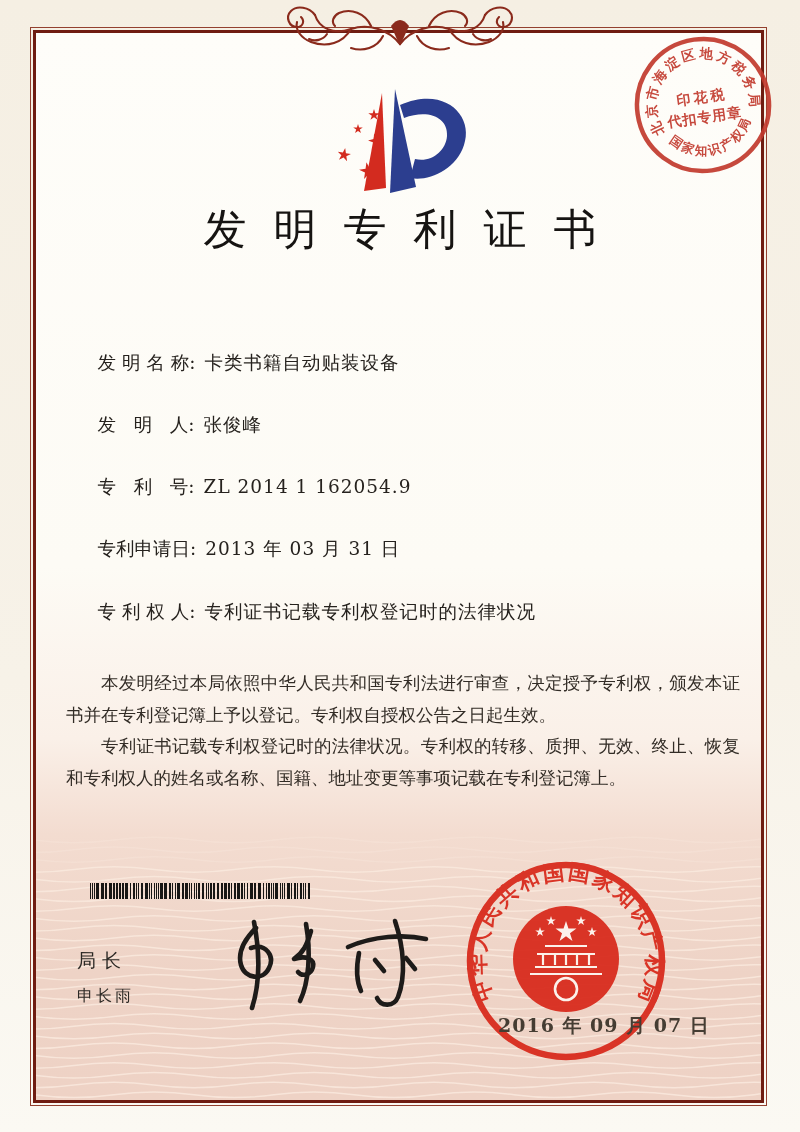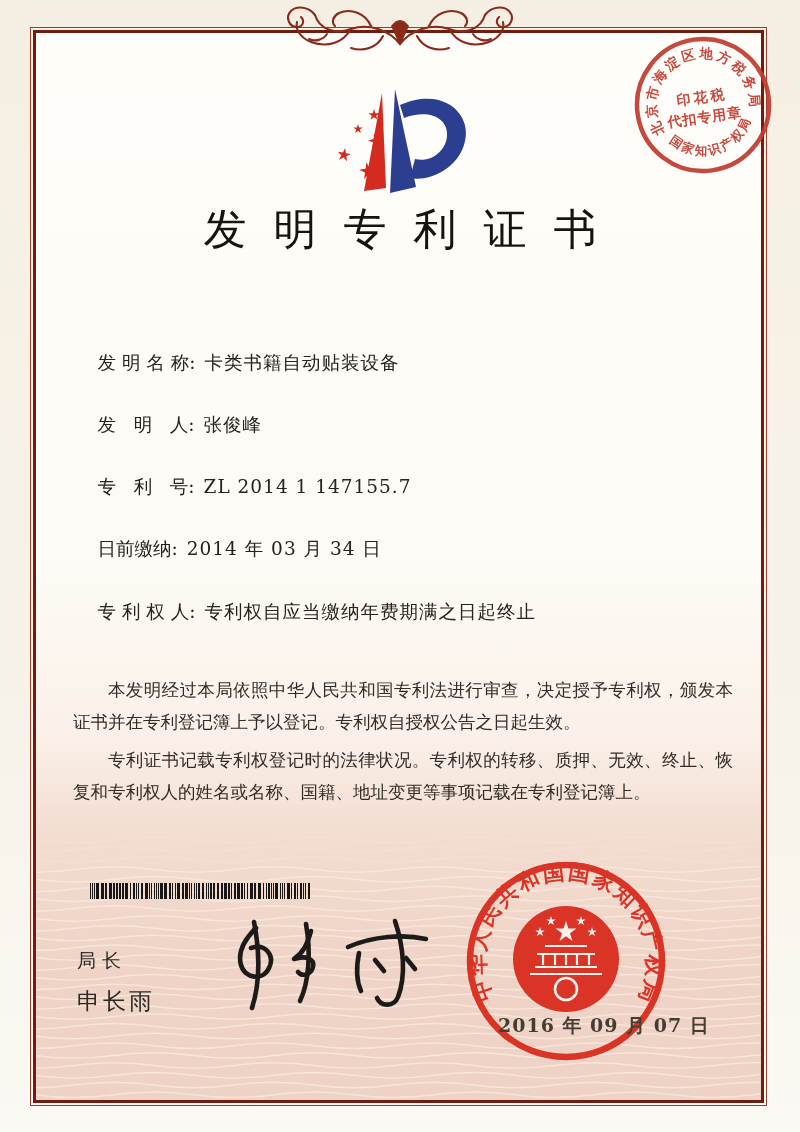--- a/index.html
+++ b/index.html
@@ -14,25 +14,25 @@
   .abs{position:absolute;}
   .cert-no{left:74px;top:93px;font-size:19px;color:#242220;letter-spacing:3px;z-index:3;}
   .title{left:0;top:201px;width:100%;text-align:center;font-size:43px;font-weight:normal;color:#161412;
          letter-spacing:27px;text-indent:27px;z-index:3;}
   .field-row{position:absolute;left:74px;font-size:18.5px;color:#26221e;z-index:3;white-space:pre;}
   .field-row .f-label{white-space:pre;}
   .field-row .f-value{margin-left:9px;letter-spacing:1px;}
   .fr0{top:329px}.fr1{top:391px}.fr2{top:453px}.fr3{top:515px}.fr4{top:578px}.fr5{top:640px}
   .body-text{left:66px;top:668px;width:674px;font-size:17.5px;line-height:31.5px;color:#322c26;
              text-align:justify;z-index:3;}
-  .body-text p{margin:7px;text-indent:2em;}
+  .body-text p{margin:0;text-indent:2em;}
   .barcode{left:90px;top:883px;width:226px;height:16px;z-index:3;font-size:0;}
   .barcode i{display:inline-block;height:100%;background:#191715;vertical-align:top;}
   .director-label{left:77px;top:948px;font-size:19px;color:#2b2824;letter-spacing:6px;z-index:3;}
-  .director-name{left:77px;top:986px;font-size:23px;color:#2b2824;letter-spacing:3px;z-index:3;}
+  .director-name{left:77px;top:986px;font-size:16px;color:#2b2824;letter-spacing:3px;z-index:3;}
   .signature{left:198px;top:908px;z-index:4;}
   .seal{left:462px;top:857px;z-index:3;opacity:.93;}
   .seal-date{left:498px;top:1013px;width:176px;font-size:19px;font-weight:bold;color:#453d33;
              letter-spacing:1px;z-index:5;white-space:pre;}
   .page-footer{left:0;top:1073px;width:100%;text-align:center;font-size:16px;color:#5c564c;
                letter-spacing:2px;z-index:3;}
   .stamp{left:627px;top:29px;z-index:7;opacity:.92;}
   .logo{left:316px;top:83px;z-index:3;}
   .ornament{left:243px;top:0px;z-index:7;}
   .waves{left:34px;top:836px;width:730px;height:266px;z-index:1;}
@@ -132,27 +132,27 @@
 
   <div class="abs title">发明专利证书</div>
 
   <div class="field-row fr1">
     <span class="f-label">发   明   人:</span><span class="f-value">张俊峰</span>
   </div>
   <div class="field-row fr0">
     <span class="f-label">发 明 名 称:</span><span class="f-value">卡类书籍自动贴装设备</span>
   </div>
   <div class="field-row fr2">
-    <span class="f-label">专   利   号:</span><span class="f-value">ZL 2014 1 147155.7</span>
+    <span class="f-label">专   利   号:</span><span class="f-value">ZL 2014 1 162054.9</span>
   </div>
   <div class="field-row fr3">
-    <span class="f-label">日前缴纳:</span><span class="f-value">2014 年 03 月 34 日</span>
+    <span class="f-label">专利申请日:</span><span class="f-value">2013 年 03 月 31 日</span>
   </div>
   <div class="field-row fr4">
-    <span class="f-label">专 利 权 人:</span><span class="f-value">专利权自应当缴纳年费期满之日起终止</span>
+    <span class="f-label">专 利 权 人:</span><span class="f-value">专利证书记载专利权登记时的法律状况</span>
   </div>
 
   <div class="abs body-text">
     <p>本发明经过本局依照中华人民共和国专利法进行审查，决定授予专利权，颁发本证书并在专利登记簿上予以登记。专利权自授权公告之日起生效。</p>
     <p>专利证书记载专利权登记时的法律状况。专利权的转移、质押、无效、终止、恢复和专利权人的姓名或名称、国籍、地址变更等事项记载在专利登记簿上。</p>
   </div>
 
   <div class="abs barcode"><i style="width:1px;margin-right:1px"></i><i style="width:1px;margin-right:1px"></i><i style="width:1px;margin-right:1px"></i><i style="width:3px;margin-right:2px"></i><i style="width:3px;margin-right:1px"></i><i style="width:2px;margin-right:2px"></i><i style="width:3px;margin-right:1px"></i><i style="width:2px;margin-right:1px"></i><i style="width:2px;margin-right:1px"></i><i style="width:2px;margin-right:1px"></i><i style="width:2px;margin-right:1px"></i><i style="width:3px;margin-right:2px"></i><i style="width:1px;margin-right:2px"></i><i style="width:2px;margin-right:1px"></i><i style="width:1px;margin-right:1px"></i><i style="width:1px;margin-right:2px"></i><i style="width:2px;margin-right:2px"></i><i style="width:3px;margin-right:1px"></i><i style="width:1px;margin-right:1px"></i><i style="width:1px;margin-right:2px"></i><i style="width:1px;margin-right:1px"></i><i style="width:1px;margin-right:1px"></i><i style="width:1px;margin-right:1px"></i><i style="width:3px;margin-right:1px"></i><i style="width:3px;margin-right:2px"></i><i style="width:2px;margin-right:1px"></i><i style="width:1px;margin-right:2px"></i><i style="width:1px;margin-right:1px"></i><i style="width:3px;margin-right:2px"></i><i style="width:2px;margin-right:1px"></i><i style="width:3px;margin-right:1px"></i><i style="width:1px;margin-right:1px"></i><i style="width:1px;margin-right:2px"></i><i style="width:1px;margin-right:1px"></i><i style="width:1px;margin-right:1px"></i><i style="width:2px;margin-right:2px"></i><i style="width:2px;margin-right:2px"></i><i style="width:1px;margin-right:1px"></i><i style="width:1px;margin-right:1px"></i><i style="width:2px;margin-right:1px"></i><i style="width:2px;margin-right:2px"></i><i style="width:2px;margin-right:2px"></i><i style="width:2px;margin-right:1px"></i><i style="width:3px;margin-right:1px"></i><i style="width:2px;margin-right:1px"></i><i style="width:1px;margin-right:2px"></i><i style="width:2px;margin-right:1px"></i><i style="width:3px;margin-right:1px"></i><i style="width:2px;margin-right:1px"></i><i style="width:1px;margin-right:2px"></i><i style="width:1px;margin-right:2px"></i><i style="width:3px;margin-right:1px"></i><i style="width:2px;margin-right:2px"></i><i style="width:3px;margin-right:2px"></i><i style="width:1px;margin-right:2px"></i><i style="width:1px;margin-right:1px"></i><i style="width:2px;margin-right:1px"></i><i style="width:1px;margin-right:1px"></i><i style="width:1px;margin-right:1px"></i><i style="width:3px;margin-right:2px"></i><i style="width:1px;margin-right:1px"></i><i style="width:1px;margin-right:1px"></i><i style="width:1px;margin-right:2px"></i><i style="width:3px;margin-right:1px"></i><i style="width:1px;margin-right:2px"></i><i style="width:2px;margin-right:1px"></i><i style="width:1px;margin-right:2px"></i><i style="width:2px;margin-right:1px"></i><i style="width:1px;margin-right:1px"></i><i style="width:1px;margin-right:2px"></i><i style="width:2px;margin-right:1px"></i></div>
 
   <div class="abs director-label">局长</div>

